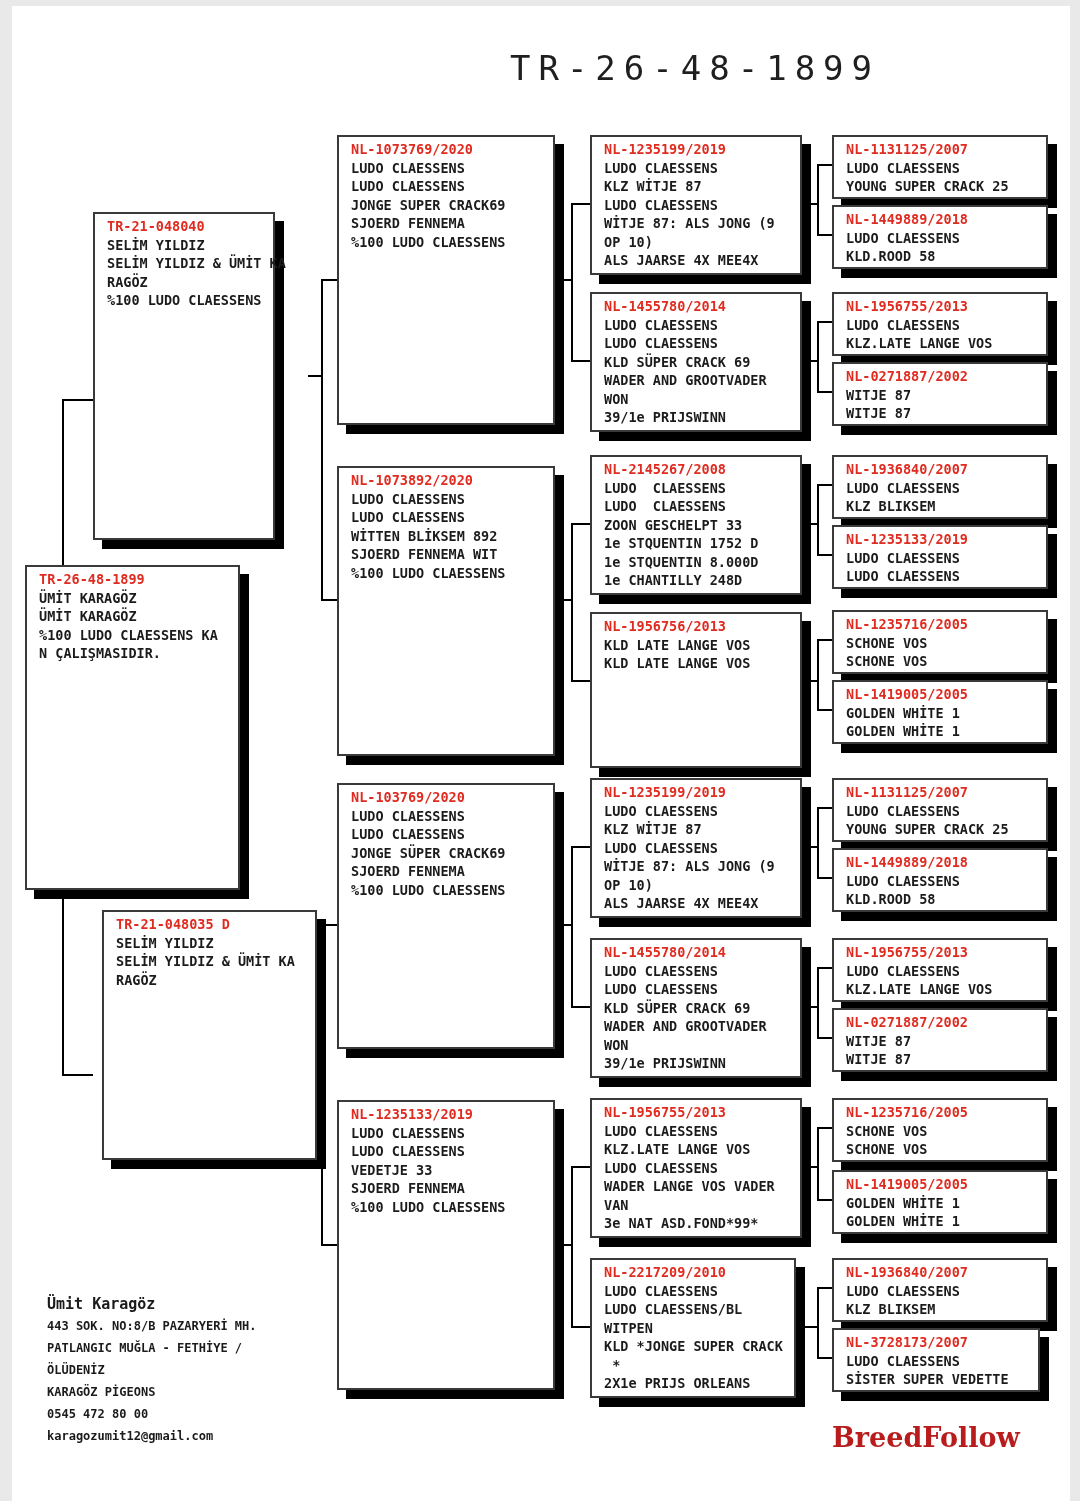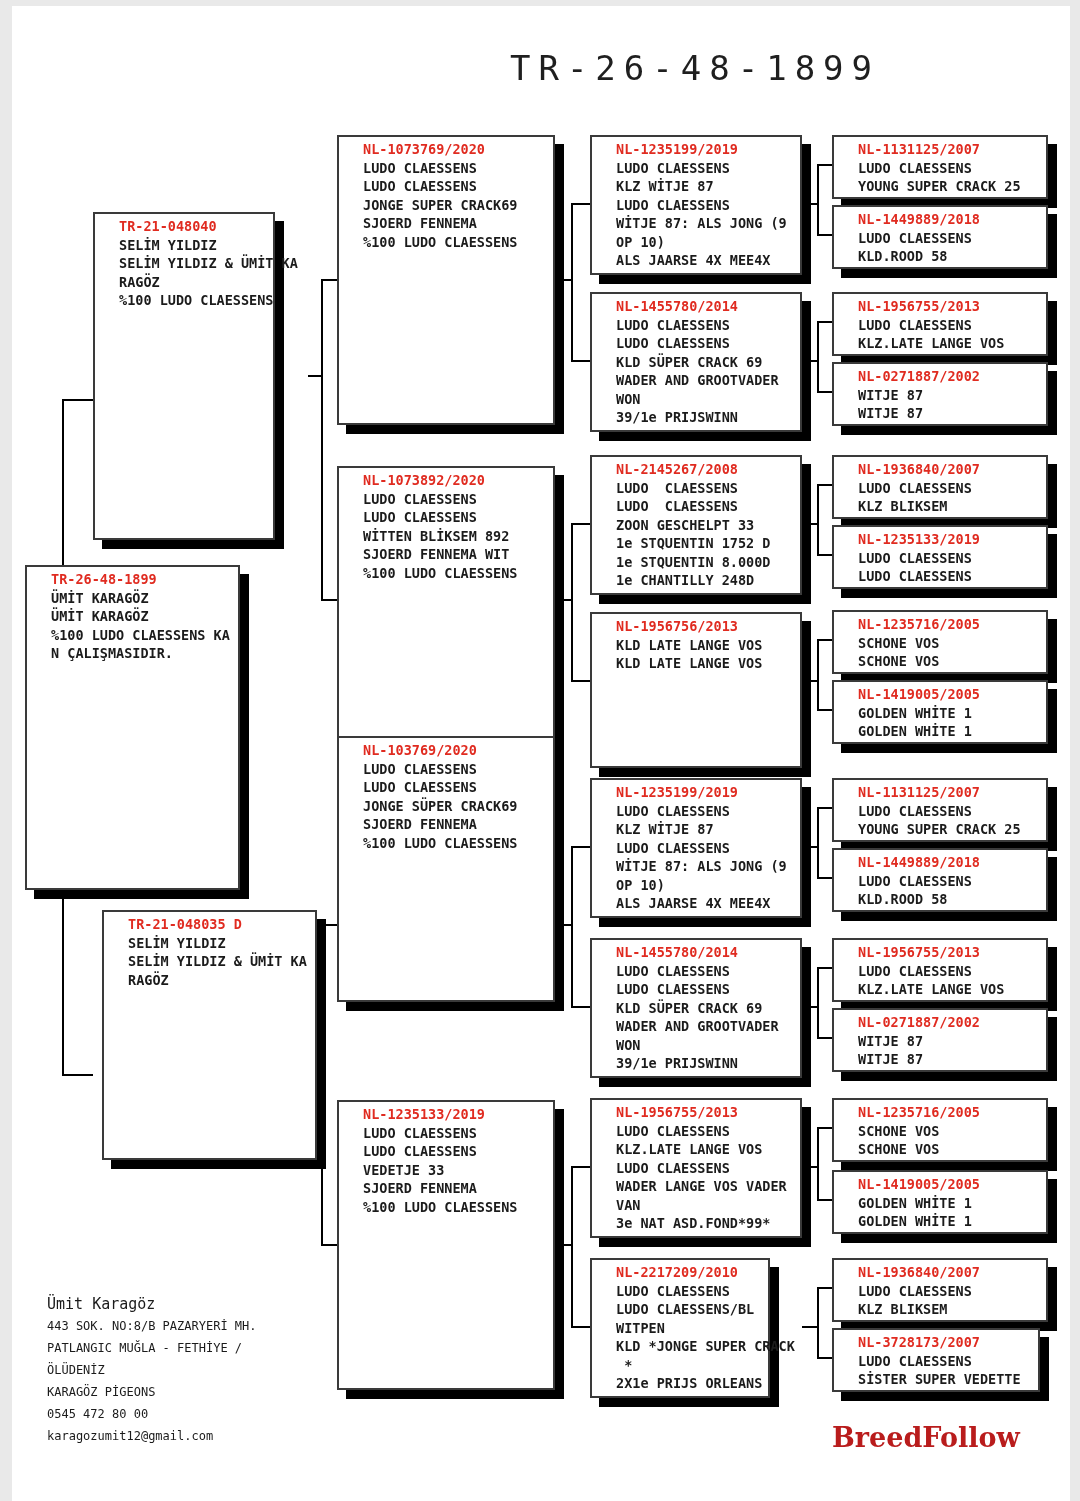--- a/index.html
+++ b/index.html
@@ -9,25 +9,25 @@
     font-family:"DejaVu Sans Mono","Liberation Mono",monospace;
   }
   .sheet{position:absolute;left:12px;top:6px;width:1058px;height:1495px;background:#ffffff;}
   .title{
     position:absolute;left:450px;top:48px;width:490px;text-align:center;
     font-size:34px;letter-spacing:8px;color:#1f1f1f;font-weight:500;white-space:nowrap;
   }
   .connectors{position:absolute;left:0;top:0;}
   .box{
     position:absolute;background:#ffffff;border:2px solid #3a3a3a;
-    box-shadow:9px 9px 0 0 #000;padding:3px 24px;box-sizing:border-box;
+    box-shadow:9px 9px 0 0 #000;padding:3px 12px;box-sizing:border-box;
   }
   .ring{color:#e02b20;font-weight:bold;font-size:13.5px;line-height:18.5px;white-space:pre;}
   .bline{color:#1b1b1b;font-weight:bold;font-size:13.5px;line-height:18.5px;white-space:pre;}
-  .contact{position:absolute;left:47px;top:1293px;color:#1b1b1b;font-weight:normal;}
+  .contact{position:absolute;left:47px;top:1293px;color:#1b1b1b;font-weight:bold;}
   .cname{display:block;font-size:15px;line-height:22px;}
   .cline{display:block;font-size:12px;line-height:22px;white-space:pre;}
   .brand{
     position:absolute;left:832px;top:1422px;
     font-family:"DejaVu Serif","Liberation Serif",serif;
     font-weight:bold;font-size:27px;color:#b91c1c;
   }
 </style>
 </head>
 <body>
@@ -86,21 +86,21 @@
     <div class="bline">%100 LUDO CLAESSENS</div>
   </div>
 <div class="box" style="left:337px;top:466px;width:218px;height:290px">
     <div class="ring">NL-1073892/2020</div>
     <div class="bline">LUDO CLAESSENS</div>
     <div class="bline">LUDO CLAESSENS</div>
     <div class="bline">WİTTEN BLİKSEM 892</div>
     <div class="bline">SJOERD FENNEMA WIT</div>
     <div class="bline">%100 LUDO CLAESSENS</div>
   </div>
-<div class="box" style="left:337px;top:736px;width:218px;height:266px">
+<div class="box" style="left:337px;top:783px;width:218px;height:266px">
     <div class="ring">NL-103769/2020</div>
     <div class="bline">LUDO CLAESSENS</div>
     <div class="bline">LUDO CLAESSENS</div>
     <div class="bline">JONGE SÜPER CRACK69</div>
     <div class="bline">SJOERD FENNEMA</div>
     <div class="bline">%100 LUDO CLAESSENS</div>
   </div>
 <div class="box" style="left:337px;top:1100px;width:218px;height:290px">
     <div class="ring">NL-1235133/2019</div>
     <div class="bline">LUDO CLAESSENS</div>
@@ -162,21 +162,21 @@
   </div>
 <div class="box" style="left:590px;top:1098px;width:212px;height:140px">
     <div class="ring">NL-1956755/2013</div>
     <div class="bline">LUDO CLAESSENS</div>
     <div class="bline">KLZ.LATE LANGE VOS</div>
     <div class="bline">LUDO CLAESSENS</div>
     <div class="bline">WADER LANGE VOS VADER</div>
     <div class="bline">VAN</div>
     <div class="bline">3e NAT ASD.FOND*99*</div>
   </div>
-<div class="box" style="left:590px;top:1258px;width:180px;height:140px">
+<div class="box" style="left:590px;top:1258px;width:206px;height:140px">
     <div class="ring">NL-2217209/2010</div>
     <div class="bline">LUDO CLAESSENS</div>
     <div class="bline">LUDO CLAESSENS/BL</div>
     <div class="bline">WITPEN</div>
     <div class="bline">KLD *JONGE SUPER CRACK</div>
     <div class="bline"> *</div>
     <div class="bline">2X1e PRIJS ORLEANS</div>
   </div>
 
 <div class="box" style="left:832px;top:135px;width:216px;height:64px">

